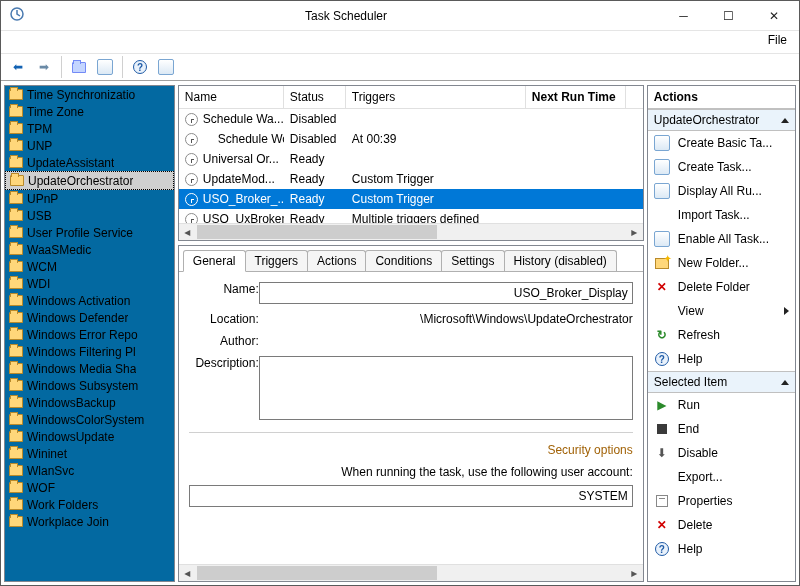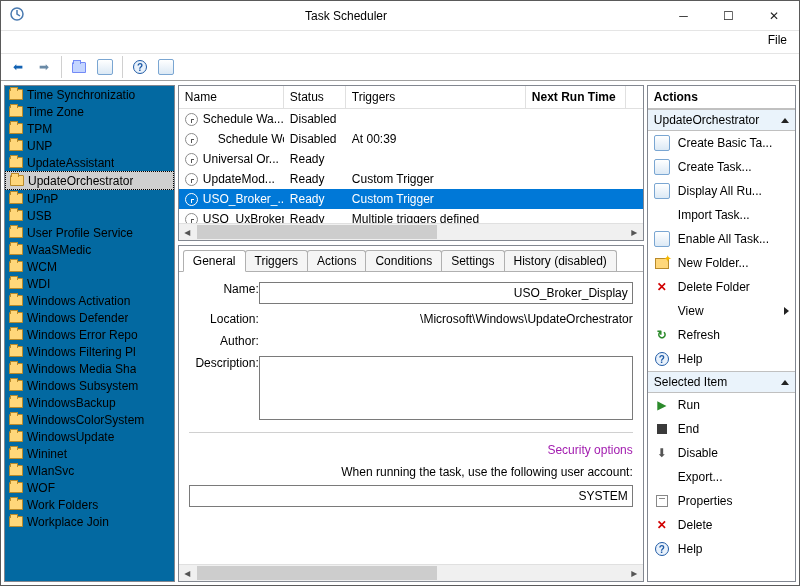--- a/index.html
+++ b/index.html
@@ -34,21 +34,21 @@
   .hscroll .arL{left:0;} .hscroll .arR{right:0;}
   .details{flex:1;border:1px solid #828790;margin-top:4px;display:flex;flex-direction:column;background:#fff;overflow:hidden;}
   .tabs{display:flex;padding:4px 4px 0 4px;border-bottom:1px solid #b0b0b0;}
   .tab{padding:3px 9px;border:1px solid #b0b0b0;border-bottom:none;background:#f5f5f5;margin-right:-1px;border-radius:3px 3px 0 0;}
   .tab.active{background:#fff;border-bottom:1px solid #fff;margin-bottom:-1px;z-index:1;}
   .pane{flex:1;padding:10px 10px 12px 10px;display:flex;flex-direction:column;overflow:hidden;text-align:right;}
   .frow{display:flex;margin-bottom:8px;}
   .flab{width:70px;} .fval{flex:1;}
   .fbox{border:1px solid #7a7a7a;padding:3px 4px;flex:1;}
   .desc{height:64px;}
-  .secop{color:#a21caf;margin-top:4px;}
+  .secop{color:#a16207;margin-top:4px;}
   .secline{border-top:1px solid #d0d0d0;margin-top:4px;padding-top:6px;}
   .userbox{border:1px solid #7a7a7a;padding:3px 4px;margin-top:6px;}
   .actions{width:152px;border:1px solid #828790;margin:3px;display:flex;flex-direction:column;background:#fff;overflow:hidden;}
   .ahdr{padding:4px 6px;font-weight:600;border-bottom:1px solid #c0c0c0;}
   .asec{background:#eaf3fb;padding:3px 6px;border-top:1px solid #c0c0c0;border-bottom:1px solid #c0c0c0;display:flex;align-items:center;justify-content:space-between;}
   .ait{display:flex;align-items:center;padding:4px 6px;gap:8px;white-space:nowrap;overflow:hidden;}
   .ait .ico{width:16px;height:16px;flex:0 0 16px;display:flex;align-items:center;justify-content:center;}
   .ait .tri{margin-left:auto;color:#222;}
   .folder{width:14px;height:11px;background:#ffd77a;border:1px solid #b98a2a;border-radius:1px 1px 0 0;position:relative;flex:0 0 14px;}
   .folder::before{content:'';position:absolute;top:-3px;left:0;width:6px;height:3px;background:#ffd77a;border:1px solid #b98a2a;border-bottom:none;}

